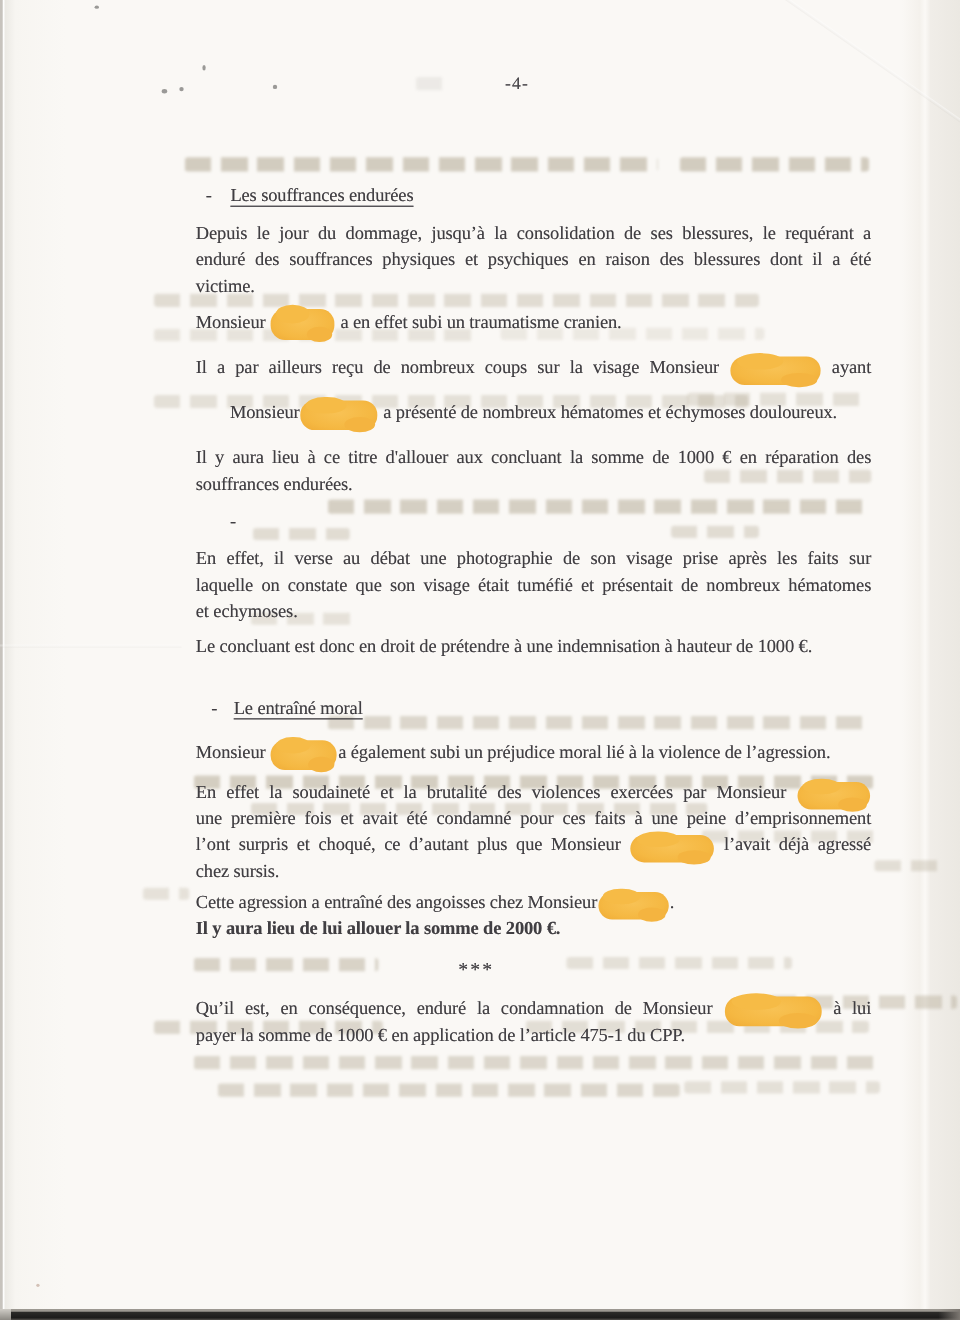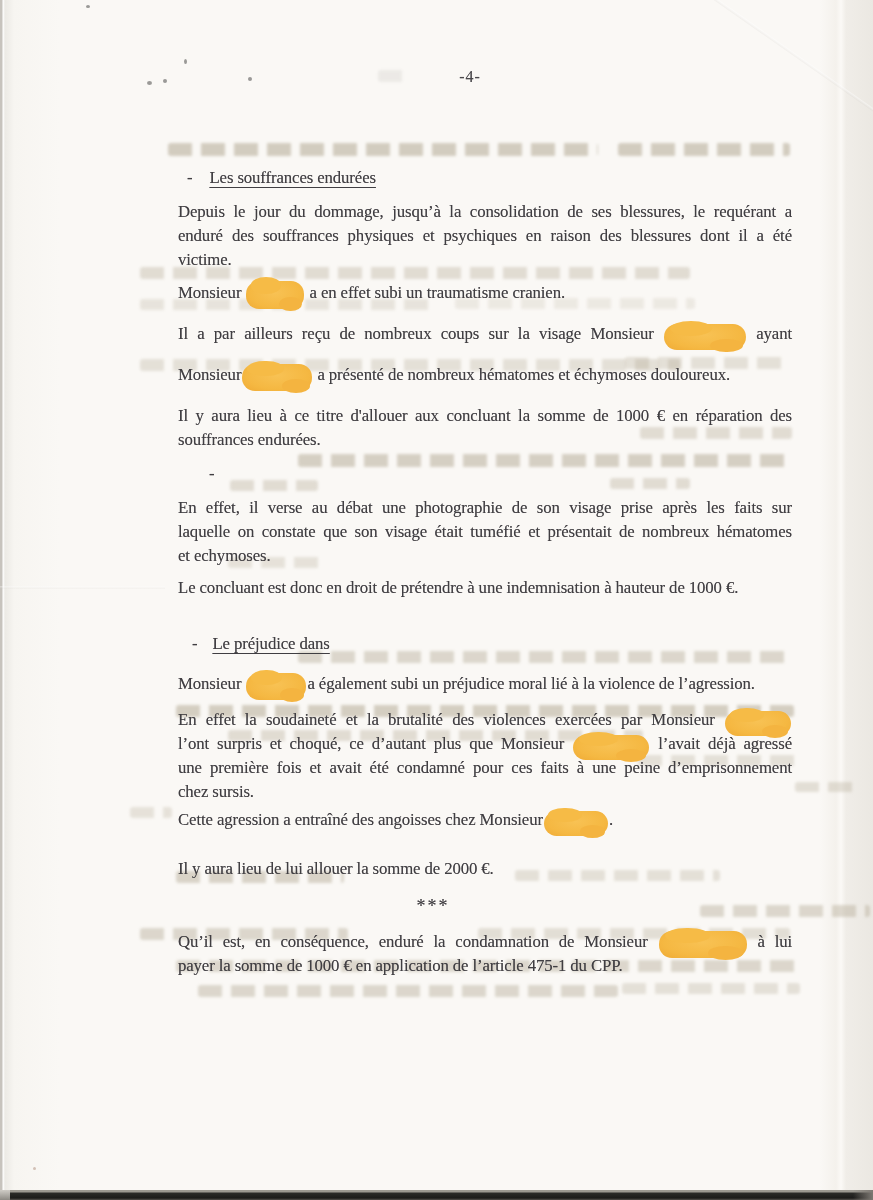--- a/index.html
+++ b/index.html
@@ -128,55 +128,55 @@
         <div class="tl j"><span>Depuis le jour du dommage, jusqu’à la consolidation de ses blessures, le requérant a</span></div>
         <div class="tl j"><span>enduré des souffrances physiques et psychiques en raison des blessures dont il a été</span></div>
         <div class="tl"><span>victime.</span></div>
       </div>
       <div class="para" style="margin-top: 9px;">
         <div class="tl"><span>Monsieur </span><span class="redact" style="width: 58px; height: 28px;"></span><span> a en effet subi un traumatisme cranien.</span></div>
       </div>
       <div class="para" style="margin-top: 17px;">
         <div class="tl j"><span>Il a par ailleurs reçu de nombreux coups sur la visage Monsieur </span><span class="redact" style="width: 82px; height: 26px;"></span><span> ayant</span></div>
       </div>
-      <div class="para" style="margin-top: 17px;">
+      <div class="para" style="margin-top: 17px; text-align: center;">
         <div class="tl"><span>Monsieur</span><span class="redact" style="width: 70px; height: 27px;"></span><span> a présenté de nombreux hématomes et échymoses douloureux.</span></div>
       </div>
       <div class="para" style="margin-top: 17px;">
         <div class="tl j"><span>Il y aura lieu à ce titre d'allouer aux concluant la somme de 1000 € en réparation des</span></div>
         <div class="tl"><span>souffrances endurées.</span></div>
       </div>
       <div class="heading ind2" style="margin-top: 10px;">
         <span class="dash">-</span>
       </div>
       <div class="para" style="margin-top: 10px;">
         <div class="tl j"><span>En effet, il verse au débat une photographie de son visage prise après les faits sur</span></div>
         <div class="tl j"><span>laquelle on constate que son visage était tuméfié et présentait de nombreux hématomes</span></div>
         <div class="tl"><span>et echymoses.</span></div>
       </div>
       <div class="para" style="margin-top: 8px;">
         <div class="tl"><span>Le concluant est donc en droit de prétendre à une indemnisation à hauteur de 1000 €.</span></div>
       </div>
       <div class="heading ind3" style="margin-top: 32px;">
         <span class="dash">-</span>
-        <span class="htext">Le préjudice dans</span>
+        <span class="htext">Le entraîné moral</span>
       </div>
       <div class="para" style="margin-top: 16px;">
         <div class="tl"><span>Monsieur </span><span class="redact" style="width: 60px; height: 27px;"></span><span>a également subi un préjudice moral lié à la violence de l’agression.</span></div>
       </div>
       <div class="para" style="margin-top: 12px;">
         <div class="tl j"><span>En effet la soudaineté et la brutalité des violences exercées par Monsieur </span><span class="redact" style="width: 66px; height: 25px;"></span></div>
+        <div class="tl j"><span>une première fois et avait été condamné pour ces faits à une peine d’emprisonnement</span></div>
         <div class="tl j"><span>l’ont surpris et choqué, ce d’autant plus que Monsieur </span><span class="redact" style="width: 76px; height: 25px;"></span><span> l’avait déjà agressé</span></div>
-        <div class="tl j"><span>une première fois et avait été condamné pour ces faits à une peine d’emprisonnement</span></div>
         <div class="tl"><span>chez sursis.</span></div>
       </div>
       <div class="para" style="margin-top: 4px;">
         <div class="tl"><span>Cette agression a entraîné des angoisses chez Monsieur</span><span class="redact" style="width: 64px; height: 25px;"></span><span>.</span></div>
       </div>
-      <div class="para" style="margin-top: 25px;">
+      <div class="para" style=" font-weight: bold;">
         <div class="tl"><span>Il y aura lieu de lui allouer la somme de 2000 €.</span></div>
       </div>
       <div class="separator" style="margin-top: 13px;">***</div>
       <div class="para" style="margin-top: 12px;">
         <div class="tl j"><span>Qu’il est, en conséquence, enduré la condamnation de Monsieur </span><span class="redact" style="width: 88px; height: 27px;"></span><span> à lui</span></div>
         <div class="tl"><span>payer la somme de 1000 € en application de l’article 475-1 du CPP.</span></div>
       </div>
     </div>
 
   <div class="crease" id="crease-tr"></div>

